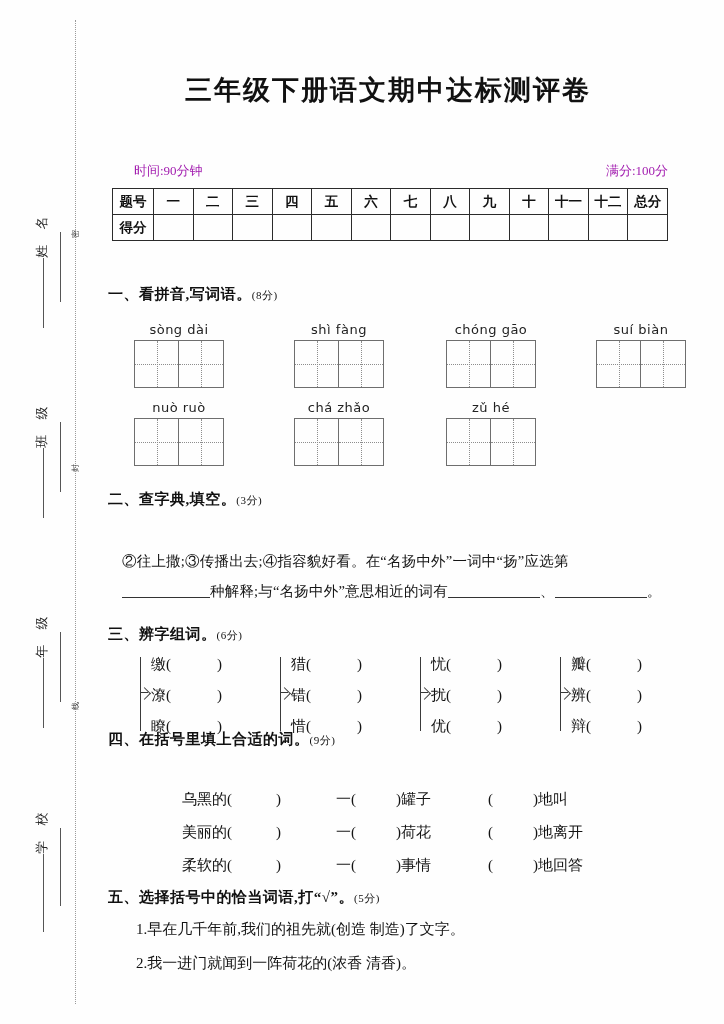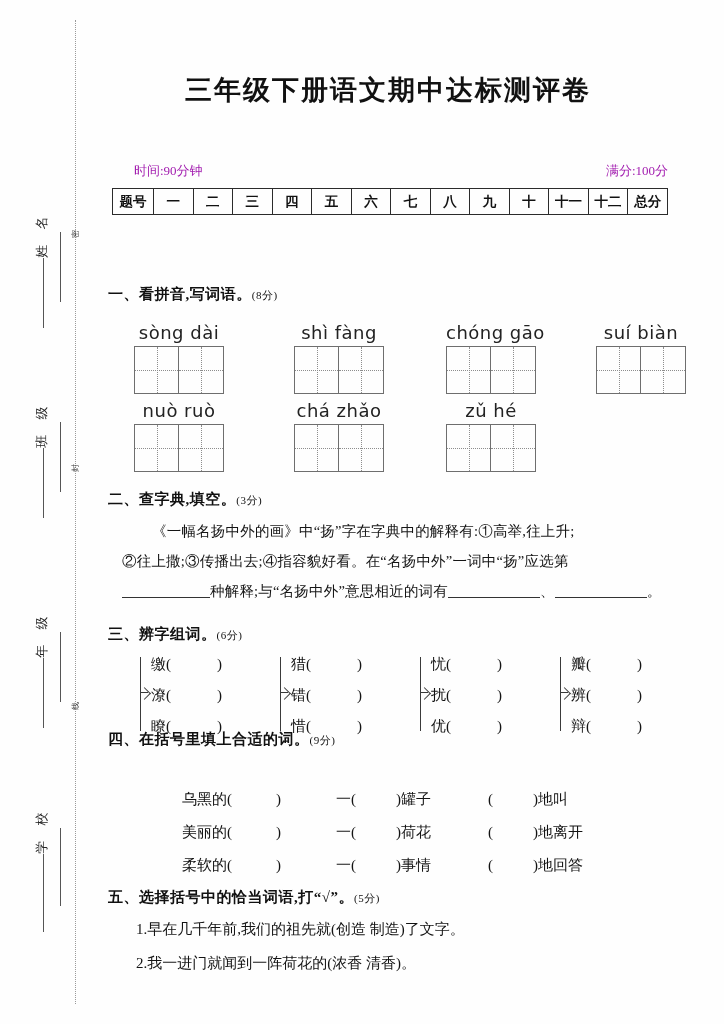--- a/index.html
+++ b/index.html
@@ -63,21 +63,21 @@
   .sec-head{
     position:absolute;left:0;font-size:15px;font-weight:bold;color:#111;
     letter-spacing:0.5px;white-space:nowrap;
   }
   .sec-head .pts{font-weight:normal;font-size:11px;}
 
   
   .pin-row{position:absolute;left:0;width:580px;height:74px;}
   .pin-item{position:absolute;top:0;}
   .pin-text{
-    text-align:center;font-size:18px;letter-spacing:0.5px;margin-bottom:3px;
+    text-align:center;font-size:13px;letter-spacing:0.5px;margin-bottom:3px;
     font-family:"DejaVu Sans","Liberation Sans",sans-serif;color:#222;
     white-space:nowrap;
   }
   .tzg{display:flex;}
   .tzg-cell{
     width:45px;height:48px;border:1px solid #6e6e6e;position:relative;box-sizing:border-box;
   }
   .tzg-cell + .tzg-cell{border-left:none;}
   .tzg-cell:after{
     content:"";position:absolute;left:0;right:0;top:50%;
@@ -175,20 +175,36 @@
         <td>五</td>
         <td>六</td>
         <td>七</td>
         <td>八</td>
         <td>九</td>
         <td>十</td>
         <td>十一</td>
         <td>十二</td>
         <td>总分</td>
       </tr>
+      <tr>
+        <td class="head-cell">得分</td>
+        <td class="blank"></td>
+        <td class="blank"></td>
+        <td class="blank"></td>
+        <td class="blank"></td>
+        <td class="blank"></td>
+        <td class="blank"></td>
+        <td class="blank"></td>
+        <td class="blank"></td>
+        <td class="blank"></td>
+        <td class="blank"></td>
+        <td class="blank"></td>
+        <td class="blank"></td>
+        <td class="blank"></td>
+      </tr>
     </tbody>
       </table>
 
     <div class="sec-head" style="top:285px;">
       <span>一、看拼音,写词语。</span><span class="pts">(8分)</span>
     </div>
 
     <div class="pin-row" style="top:322px;">
       <div class="pin-item" style="left:26px;">
         <div class="pin-text">sòng  dài</div>
@@ -241,21 +257,20 @@
           <div class="tzg-cell"></div>
           <div class="tzg-cell"></div>
         </div>
       </div>
     </div>
 
     <div class="sec-head" style="top:490px;">
       <span>二、查字典,填空。</span><span class="pts">(3分)</span>
     </div>
 
-    <div class="para" style="left:44px;top:516px;">《一幅名扬中外的画》中“扬”字在字典中的解释有:①高举,往上升;</div>
     <div class="para" style="left:14px;top:546px;">②往上撒;③传播出去;④指容貌好看。在“名扬中外”一词中“扬”应选第</div>
     <div class="para" style="left:14px;top:576px;">
       <span class="ul-blank" style="width:88px;"></span><span>种解释;与“名扬中外”意思相近的词有</span><span class="ul-blank" style="width:92px;"></span><span>、</span><span class="ul-blank" style="width:92px;"></span><span>。</span>
     </div>
 
     <div class="sec-head" style="top:625px;">
       <span>三、辨字组词。</span><span class="pts">(6分)</span>
     </div>
 
     <div style="position:absolute;left:0;top:655px;width:580px;height:90px;">

